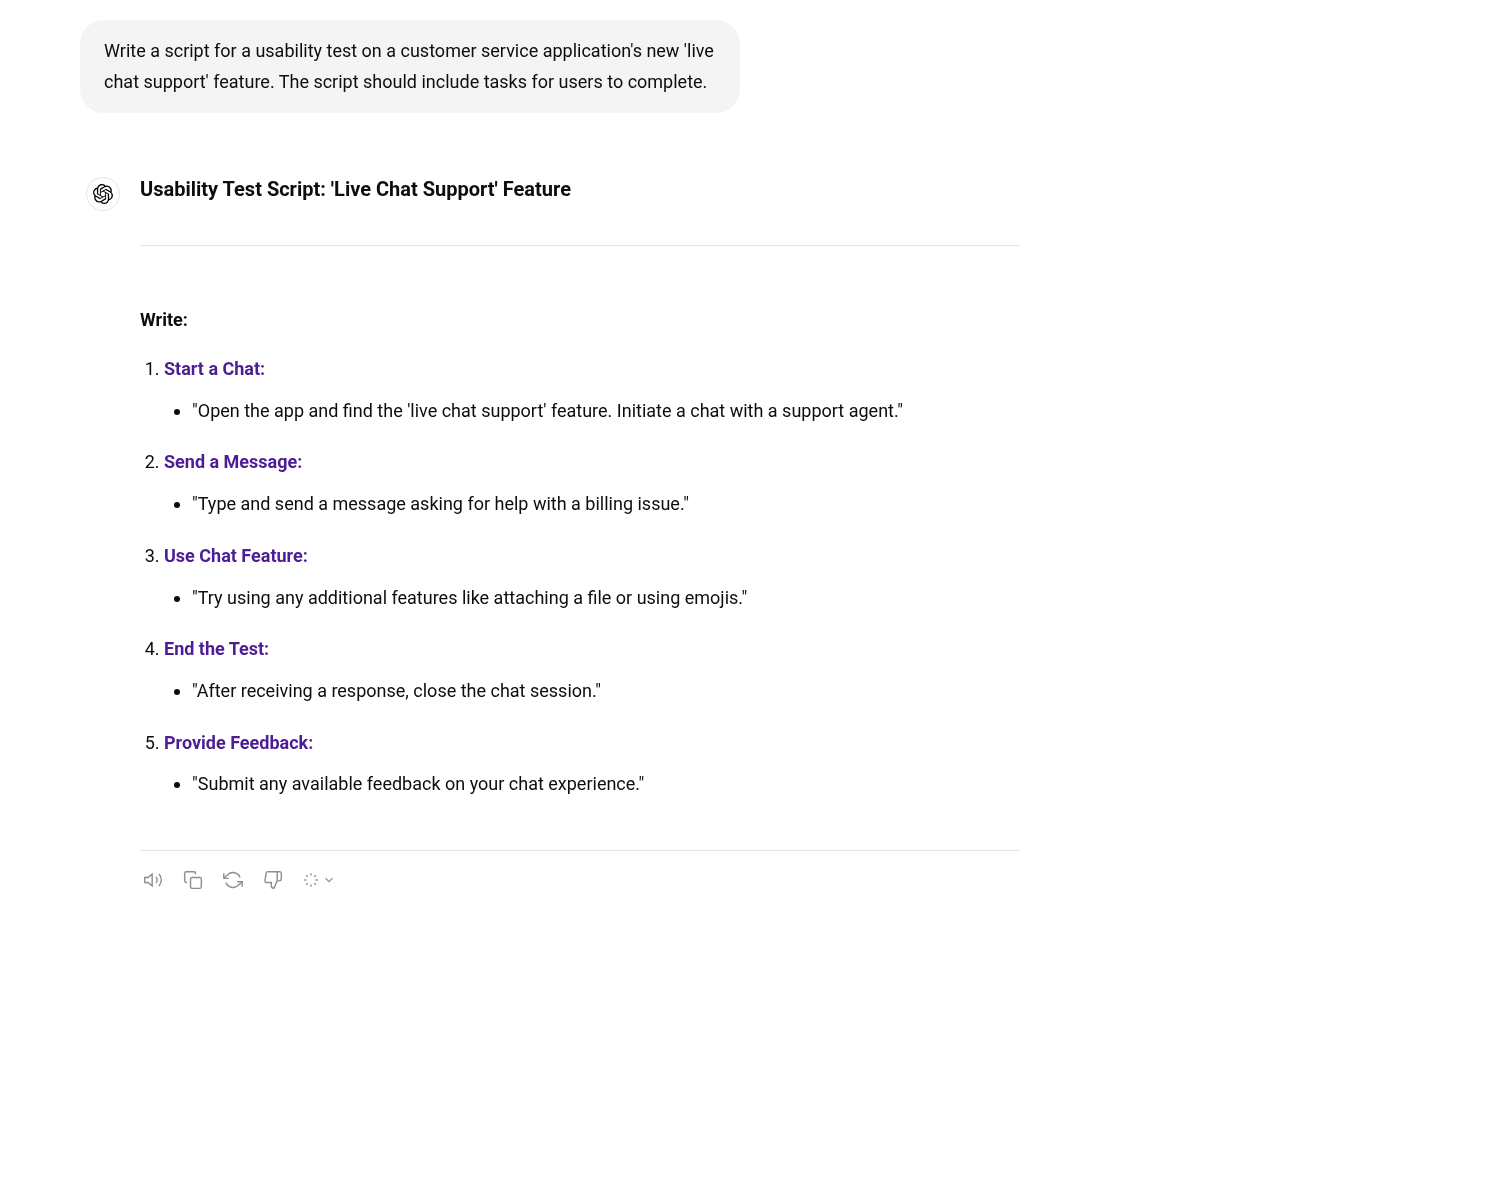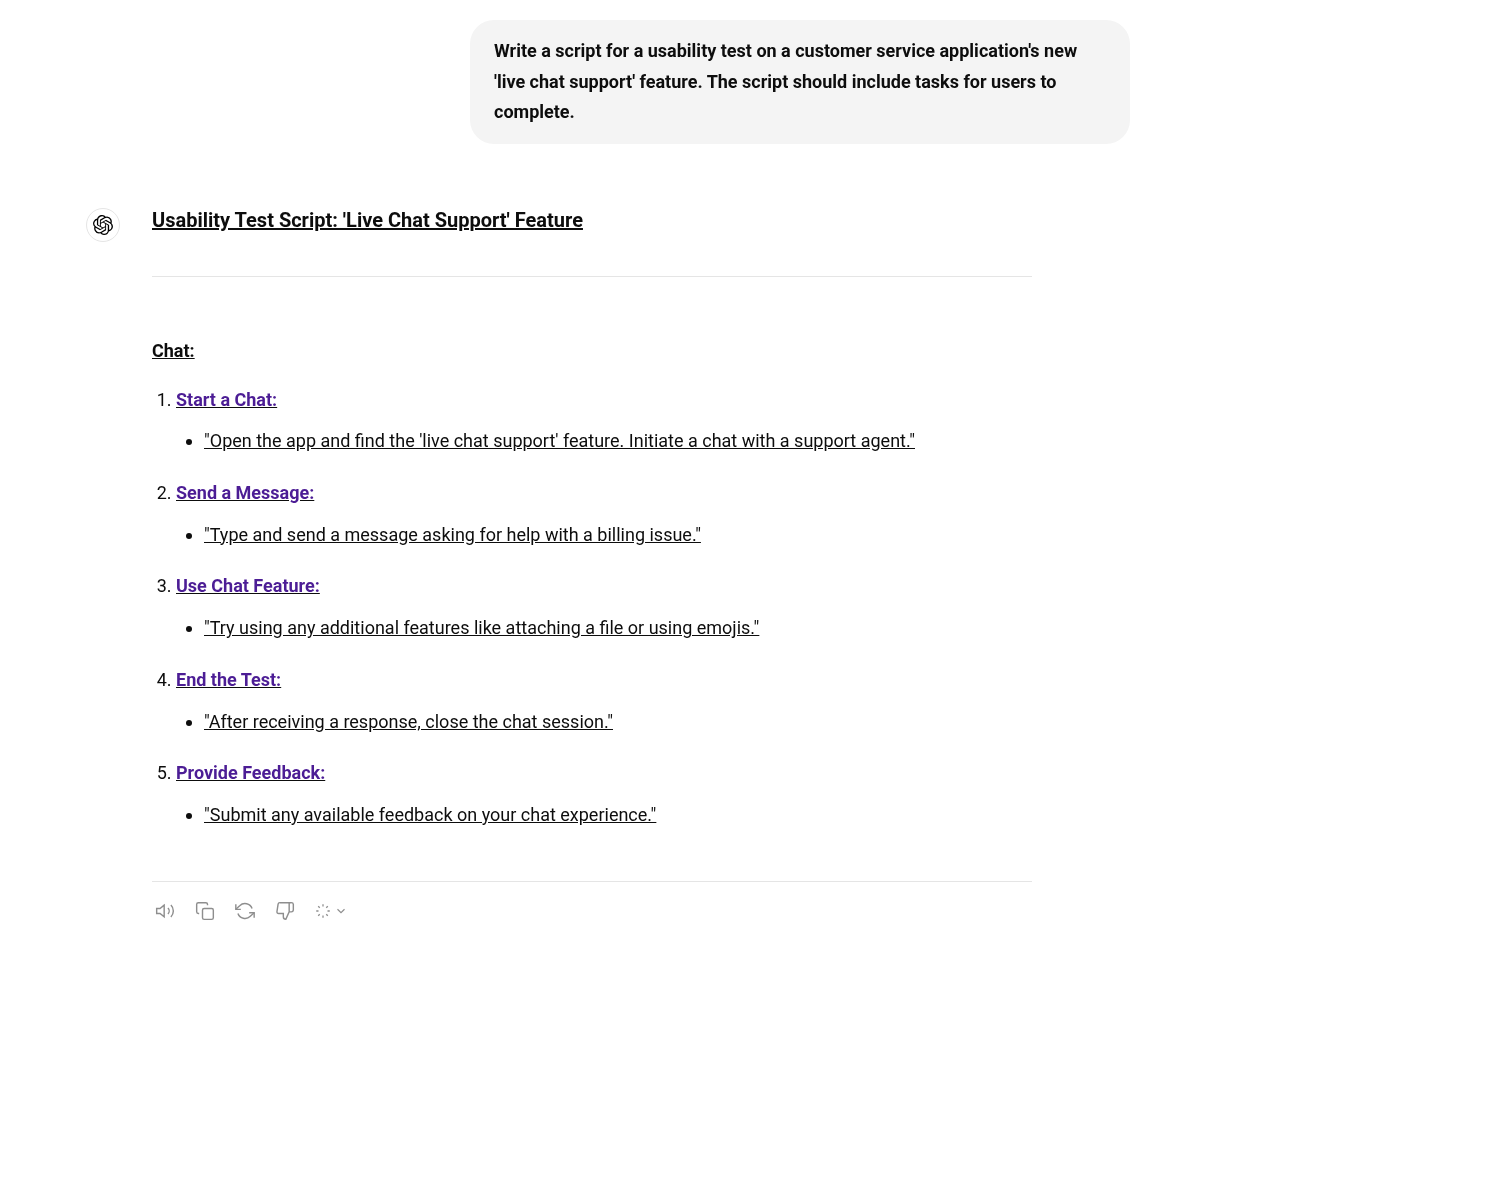--- a/index.html
+++ b/index.html
@@ -13,40 +13,37 @@
       color: #0d0d0d;
       font-size: 16px;
       line-height: 1.6;
     }
     .container {
       width: 1490px;
       padding: 20px 80px 40px 80px;
     }
     .user-message-wrapper {
       display: flex;
-      justify-content: flex-end;
       margin-bottom: 60px;
       padding-right: 280px;
-      font-weight: bold;
     }
     .user-message {
       background: #f4f4f4;
       border-radius: 24px;
       padding: 16px 24px;
       max-width: 660px;
       font-size: 18px;
       line-height: 1.7;
       color: #0d0d0d;
     }
     .assistant-row {
       display: flex;
       align-items: flex-start;
-      gap: 32px;
+      gap: 20px;
       padding-left: 6px;
-      text-decoration: underline;
     }
     .assistant-avatar {
       width: 34px;
       height: 34px;
       border-radius: 50%;
       border: 1px solid #e5e5e5;
       display: flex;
       align-items: center;
       justify-content: center;
       flex-shrink: 0;
@@ -150,21 +147,21 @@
       <svg viewBox="0 0 24 24" fill="#000000">
         <path d="M22.282 9.821a5.985 5.985 0 0 0-.516-4.91 6.046 6.046 0 0 0-6.51-2.9A6.065 6.065 0 0 0 4.981 4.18a5.985 5.985 0 0 0-3.998 2.9 6.046 6.046 0 0 0 .743 7.097 5.98 5.98 0 0 0 .51 4.911 6.051 6.051 0 0 0 6.515 2.9A5.985 5.985 0 0 0 13.26 24a6.056 6.056 0 0 0 5.772-4.206 5.99 5.99 0 0 0 3.997-2.9 6.056 6.056 0 0 0-.747-7.073zM13.26 22.43a4.476 4.476 0 0 1-2.876-1.04l.141-.081 4.779-2.758a.795.795 0 0 0 .392-.681v-6.737l2.02 1.168a.071.071 0 0 1 .038.052v5.583a4.504 4.504 0 0 1-4.494 4.494zM3.6 18.304a4.47 4.47 0 0 1-.535-3.014l.142.085 4.783 2.759a.771.771 0 0 0 .78 0l5.843-3.369v2.332a.08.08 0 0 1-.033.062L9.74 19.95a4.5 4.5 0 0 1-6.14-1.646zM2.34 7.896a4.485 4.485 0 0 1 2.366-1.973V11.6a.766.766 0 0 0 .388.676l5.815 3.355-2.02 1.168a.076.076 0 0 1-.071 0l-4.83-2.786A4.504 4.504 0 0 1 2.34 7.872zm16.597 3.855l-5.833-3.387L15.119 7.2a.076.076 0 0 1 .071 0l4.83 2.791a4.494 4.494 0 0 1-.676 8.105v-5.678a.79.79 0 0 0-.407-.667zm2.01-3.023l-.141-.085-4.774-2.782a.776.776 0 0 0-.785 0L9.409 9.23V6.897a.066.066 0 0 1 .028-.061l4.83-2.787a4.5 4.5 0 0 1 6.68 4.66zm-12.64 4.135l-2.02-1.164a.08.08 0 0 1-.038-.057V6.075a4.5 4.5 0 0 1 7.375-3.453l-.142.08L8.704 5.46a.795.795 0 0 0-.393.681zm1.097-2.365l2.602-1.5 2.607 1.5v2.999l-2.597 1.5-2.607-1.5z"></path>
       </svg>
     </div>
 
     <div class="assistant-content">
       <div class="response-title">Usability Test Script: 'Live Chat Support' Feature</div>
 
       <hr class="divider">
 
-      <div class="section-heading">Chat:</div>
+      <div class="section-heading">Write:</div>
 
       <ol class="tasks-list">
         <li>
           <span class="task-title">Start a Chat:</span>
           <ul class="task-sublist">
             <li>"Open the app and find the 'live chat support' feature. Initiate a chat with a support agent."</li>
           </ul>
         </li>
         <li>
           <span class="task-title">Send a Message:</span>

